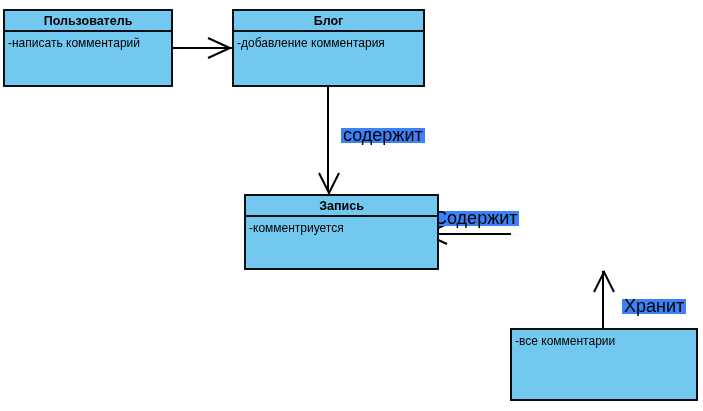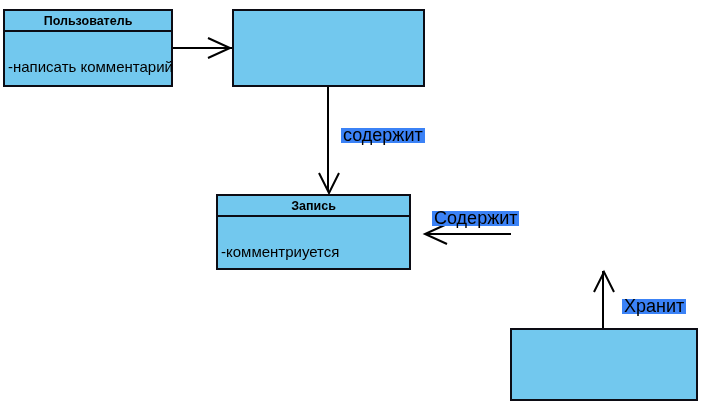--- a/index.html
+++ b/index.html
@@ -18,40 +18,39 @@
     overflow: hidden;
   }
   .uml-box {
     position: absolute;
     box-sizing: border-box;
     background: #72c8ee;
     border: 2px solid #0c0c14;
     display: flex;
     flex-direction: column;
     z-index: 3;
-    gap: 24px;
   }
   .uml-header {
     box-sizing: border-box;
     border-bottom: 2px solid #0c0c14;
     text-align: center;
     font-weight: bold;
     font-size: 12.5px;
     color: #000000;
     line-height: 15px;
     padding: 3px 2px 3px 2px;
     white-space: pre-line;
   }
   .uml-body {
     box-sizing: border-box;
     flex: 1 1 auto;
     padding: 3px 0 0 3px;
   }
   .uml-attr {
-    font-size: 15px;
+    font-size: 12px;
     color: #000000;
     line-height: 16px;
     white-space: nowrap;
   }
   .edge {
     position: absolute;
     background: #000000;
     z-index: 1;
   }
   .edge-h { height: 2px; }
@@ -101,26 +100,33 @@
   <div class="edge-label" style="left:622px; top:292px;margin-top:7px;">Хранит</div>
 
   <div class="uml-box" style="left:3px; top:9px; width:170px; height:78px;">
     <div class="uml-header" style="height:21px;">Пользователь</div>
     <div class="uml-body">
       <div class="uml-attr">-написать комментарий</div>
     </div>
   </div>
 
   <div class="uml-box" style="left:232px; top:9px; width:193px; height:78px;">
+    <div class="uml-header" style="height:21px;">Блог</div>
+    <div class="uml-body">
+      <div class="uml-attr">-добавление комментария</div>
+    </div>
   </div>
 
-  <div class="uml-box" style="left:216px; top:194px; width:195px; height:76px;">
+  <div class="uml-box" style="left:244px; top:194px; width:195px; height:76px;">
     <div class="uml-header" style="height:21px;">Запись</div>
     <div class="uml-body">
       <div class="uml-attr">-комментриуется</div>
     </div>
   </div>
 
 
   <div class="uml-box" style="left:510px; top:328px; width:188px; height:73px;">
+    <div class="uml-body">
+      <div class="uml-attr">-все комментарии</div>
+    </div>
   </div>
 
 </div>
 
 </body></html>

